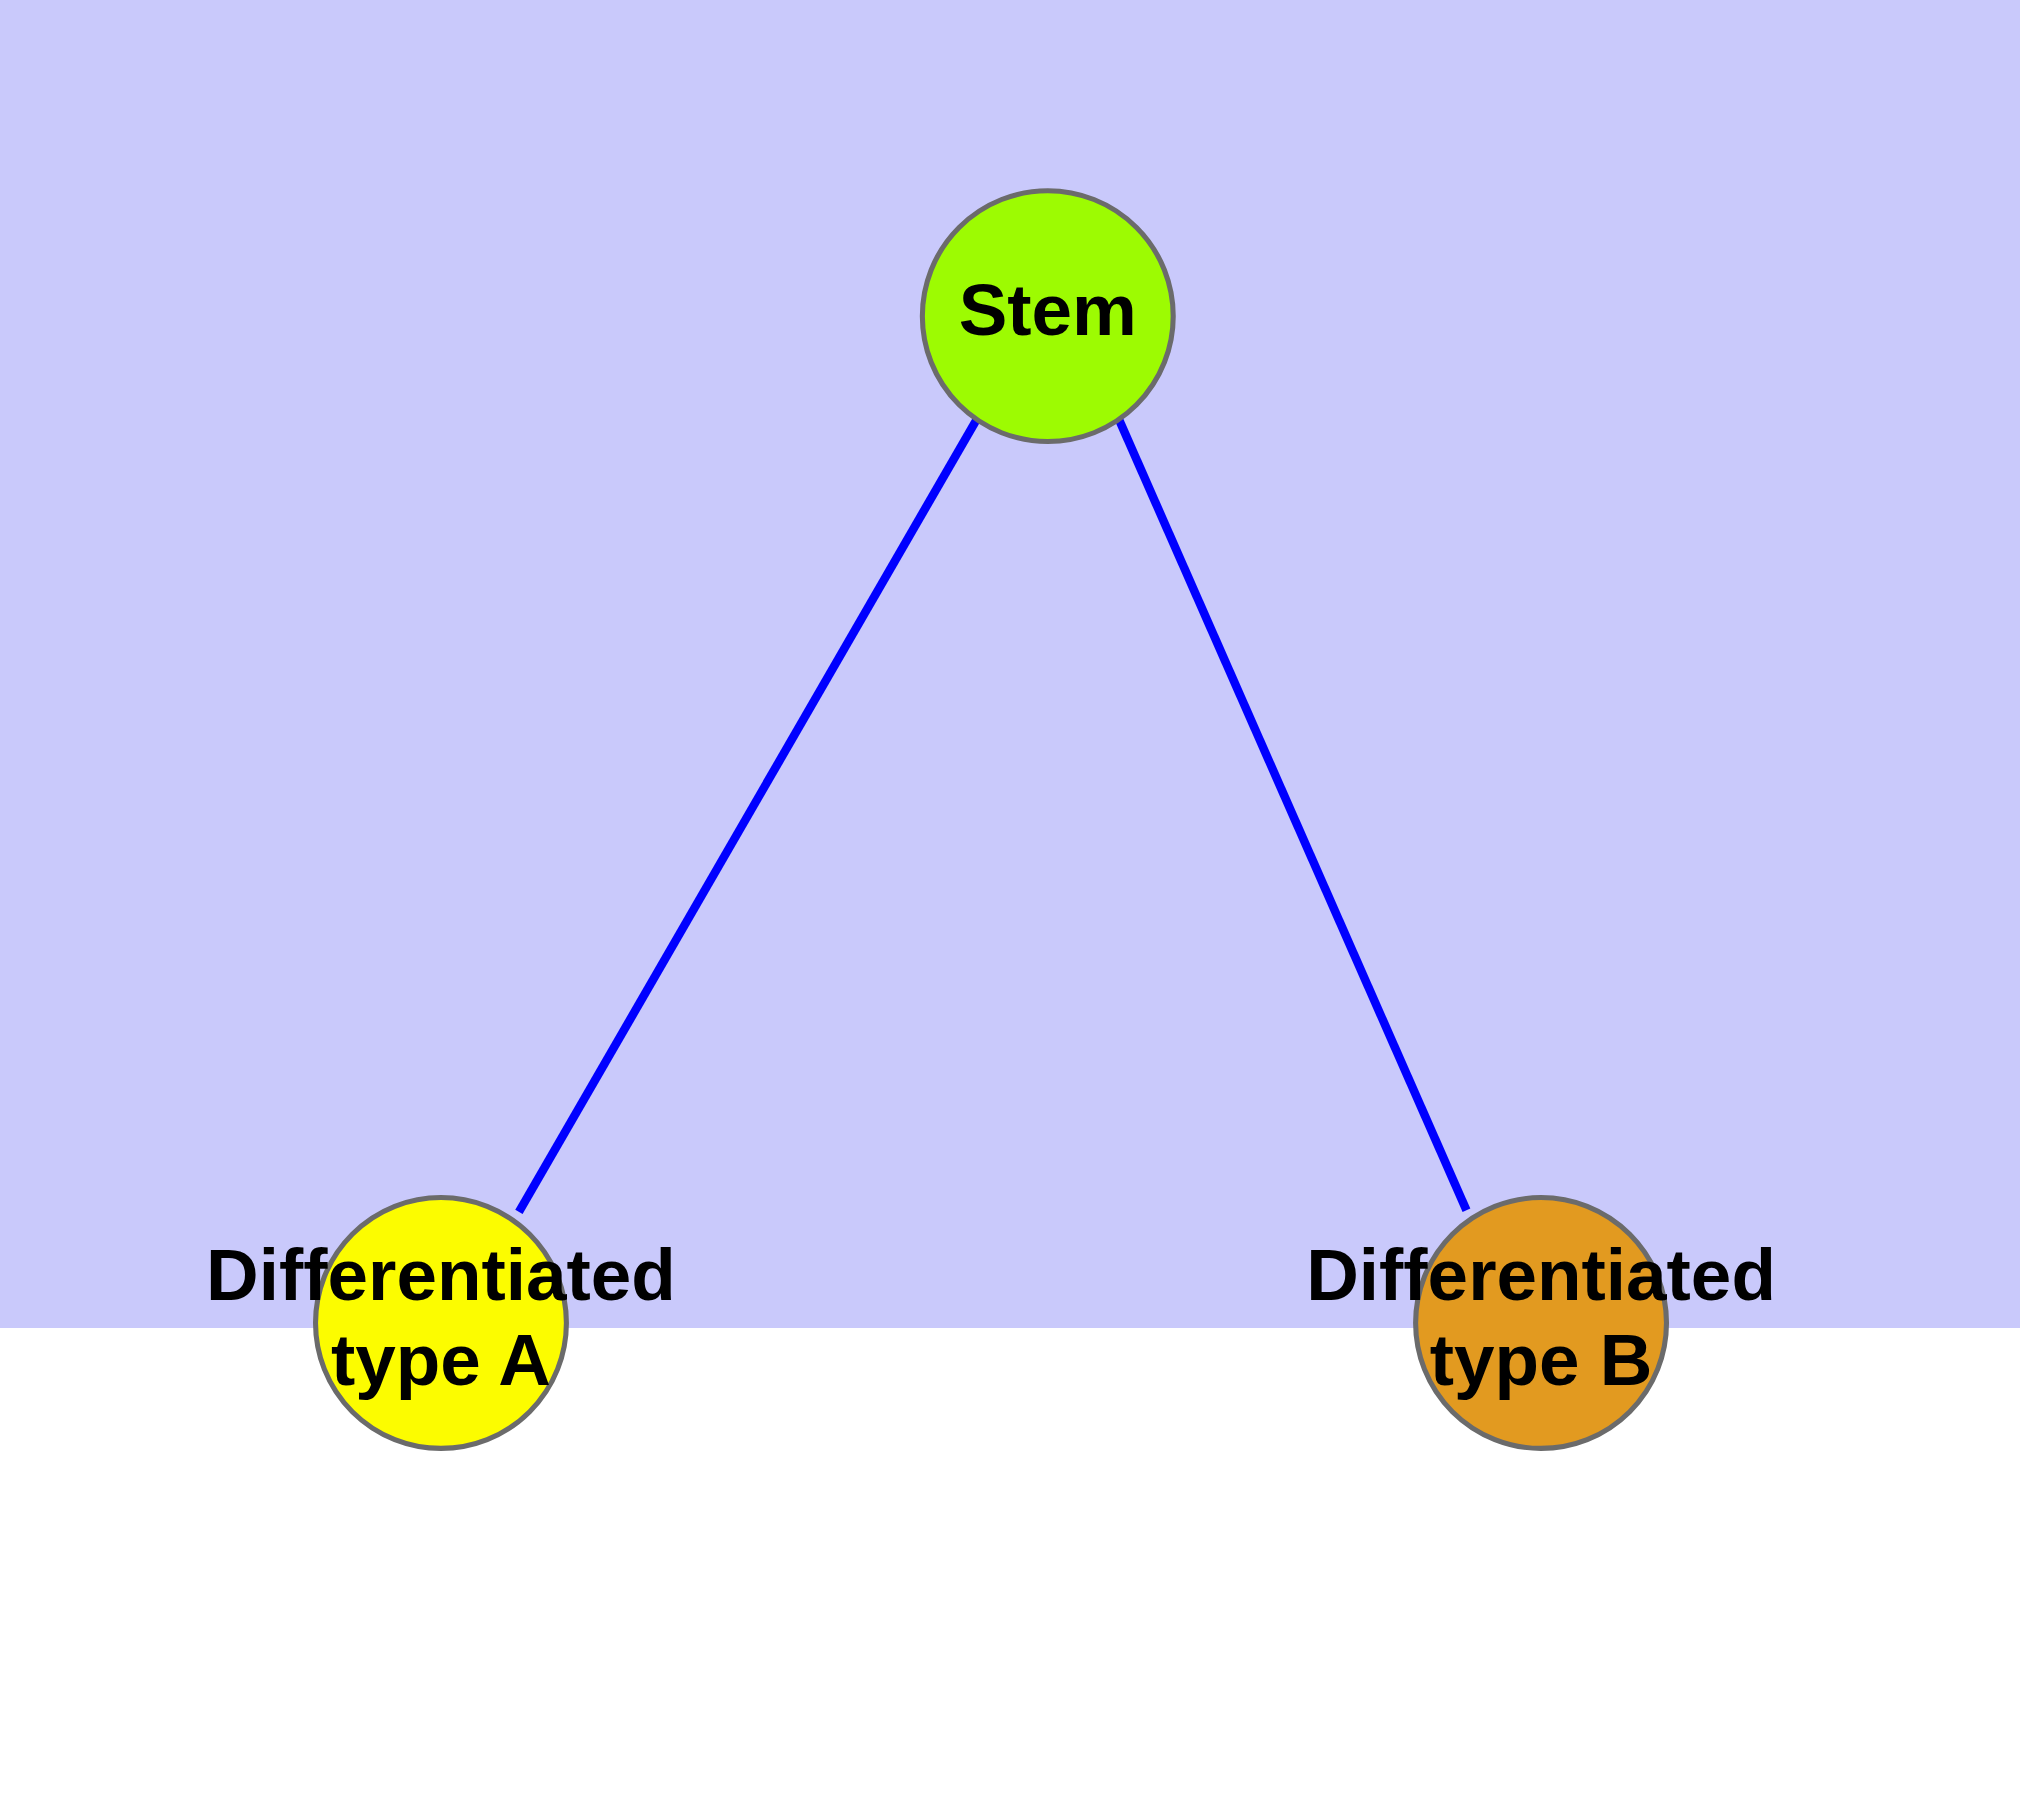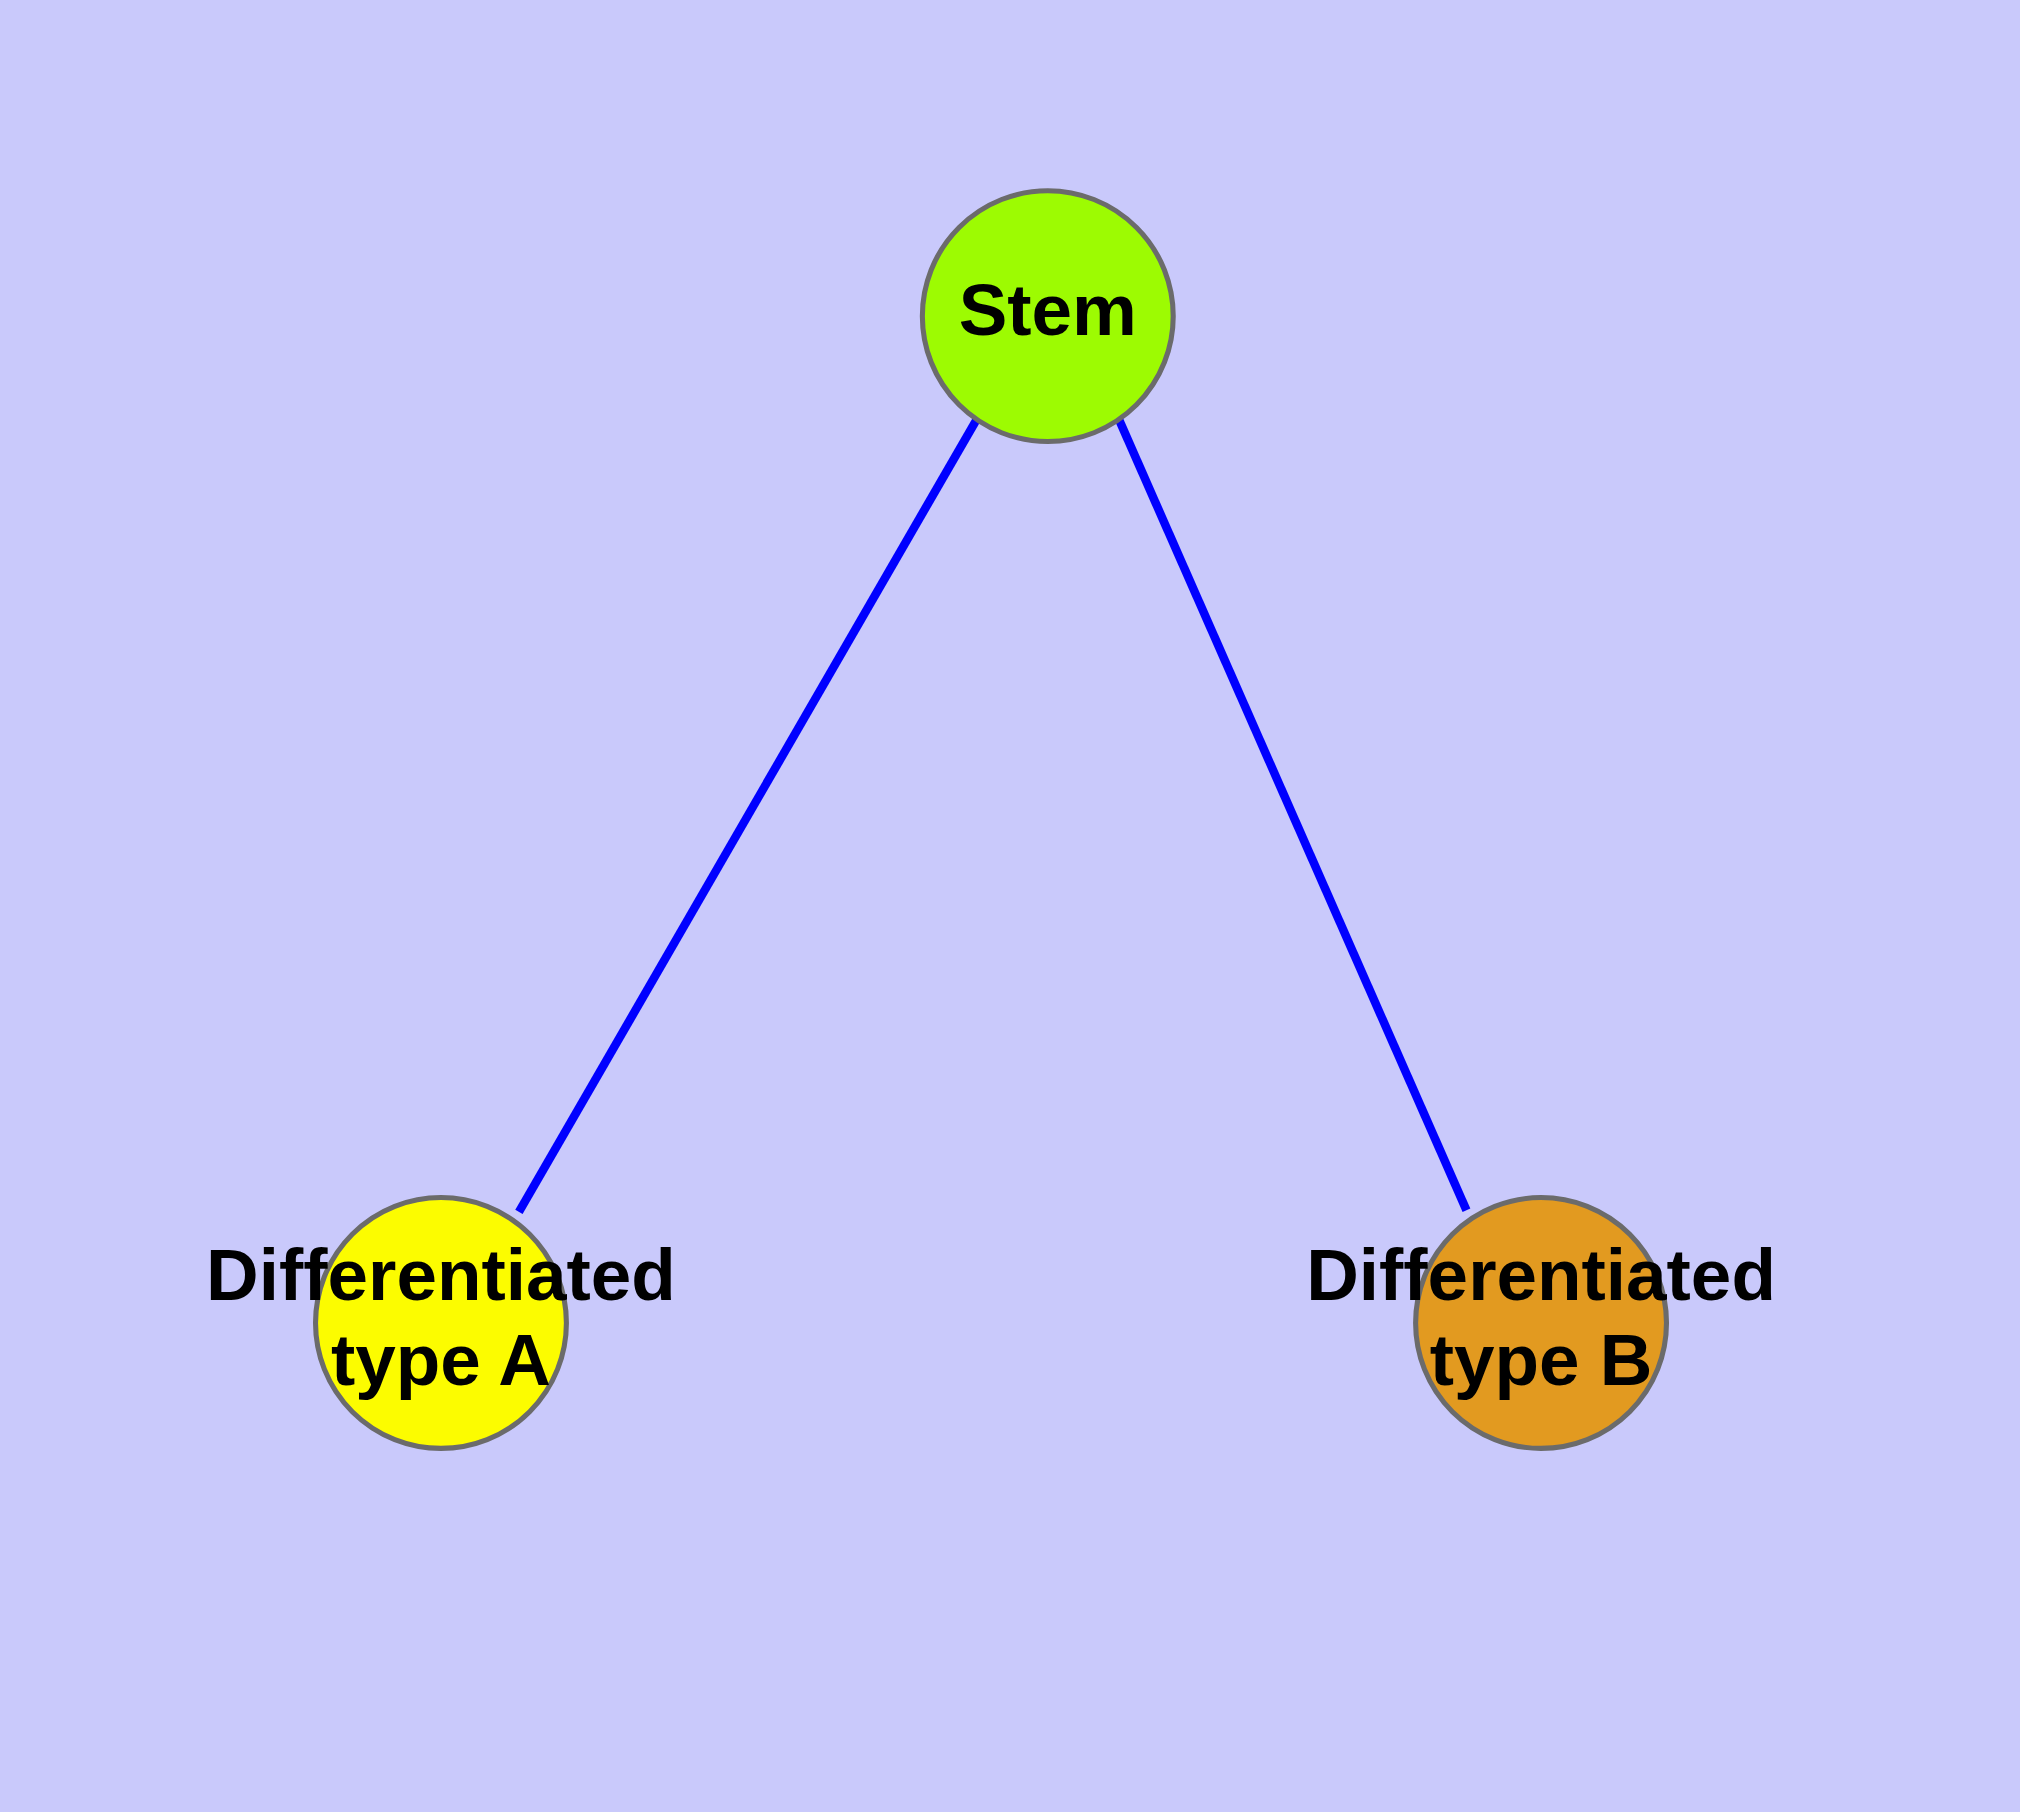--- a/index.html
+++ b/index.html
@@ -9,21 +9,21 @@
   }
   body {
     width: 2021px;
     height: 1812px;
     overflow: hidden;
     font-family: "Liberation Sans", sans-serif;
   }
   #canvas {
     position: relative;
     width: 2021px;
-    height: 1812px;
+    height: 1328px;
     background: #c9c9fb;
   }
   #graph-svg {
     position: absolute;
     top: 0;
     left: 0;
     width: 2021px;
     height: 1812px;
     display: block;
   }

